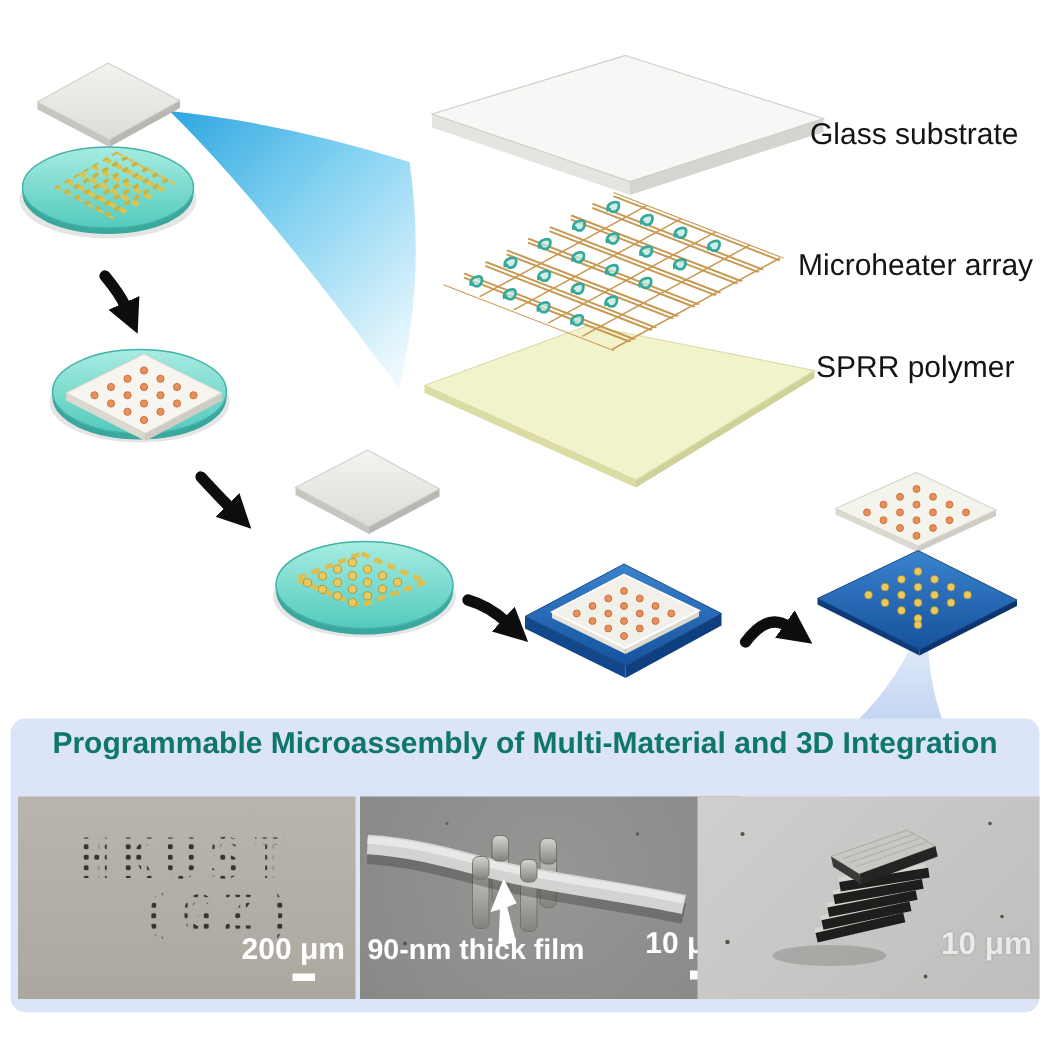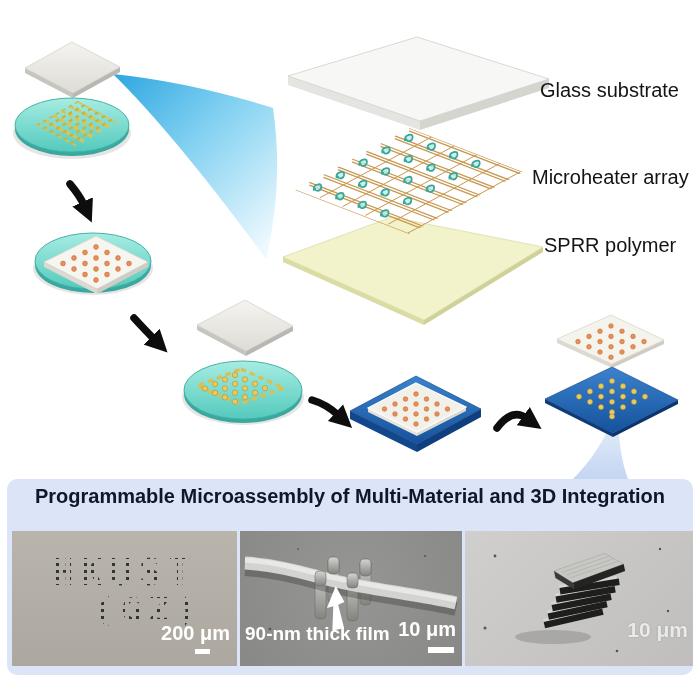--- a/index.html
+++ b/index.html
@@ -17,25 +17,25 @@
   .lbl-heater  { left:532px; top:166px; }
   .lbl-polymer { left:544px; top:234px; }
 
   
   .panel {
     position:absolute; left:7px; top:479px; width:686px; height:196px;
     background:#dbe5f7; border-radius:10px;
   }
   .panel-title {
     position:absolute; top:6px; left:0; width:100%; text-align:center;
-    font-size:20px; font-weight:bold; color:#0f172a; letter-spacing:0px;
+    font-size:20px; font-weight:bold; color:#0f766e; letter-spacing:0px;
   }
   .sem { position:absolute; top:52px; height:135px; overflow:hidden; }
   .sem-left  { left:5px;   width:225px; background:linear-gradient(180deg,#b9b5ad,#aca89f); }
-  .sem-mid   { left:233px; width:222px; background:radial-gradient(circle at 50% 40%, #969694, #888886); }
+  .sem-mid   { left:233px; width:222px; background:radial-gradient(circle at 50% 40%, #969694, #888886);padding-left:32px; }
   .sem-right { left:458px; width:228px; background:linear-gradient(135deg,#d0cfcd,#bfbebc); }
   .sem svg { position:absolute; left:0; top:0; }
 
   
   .dot-matrix {
     position:absolute; left:0; width:100%; text-align:center;
     font-family:"DejaVu Sans Mono", monospace; font-weight:bold;
     letter-spacing:7px; color:transparent;
     background-image: radial-gradient(circle, #34342f 1.7px, rgba(0,0,0,0) 1.95px);
     background-size:7px 7px;

